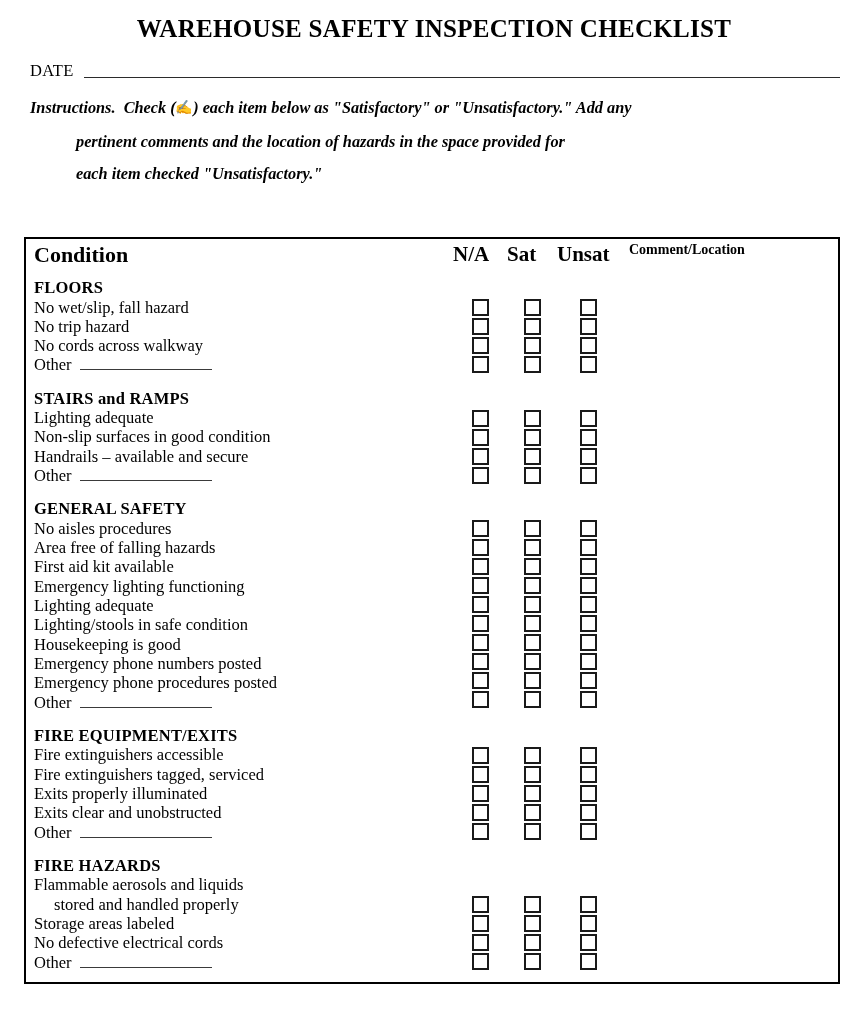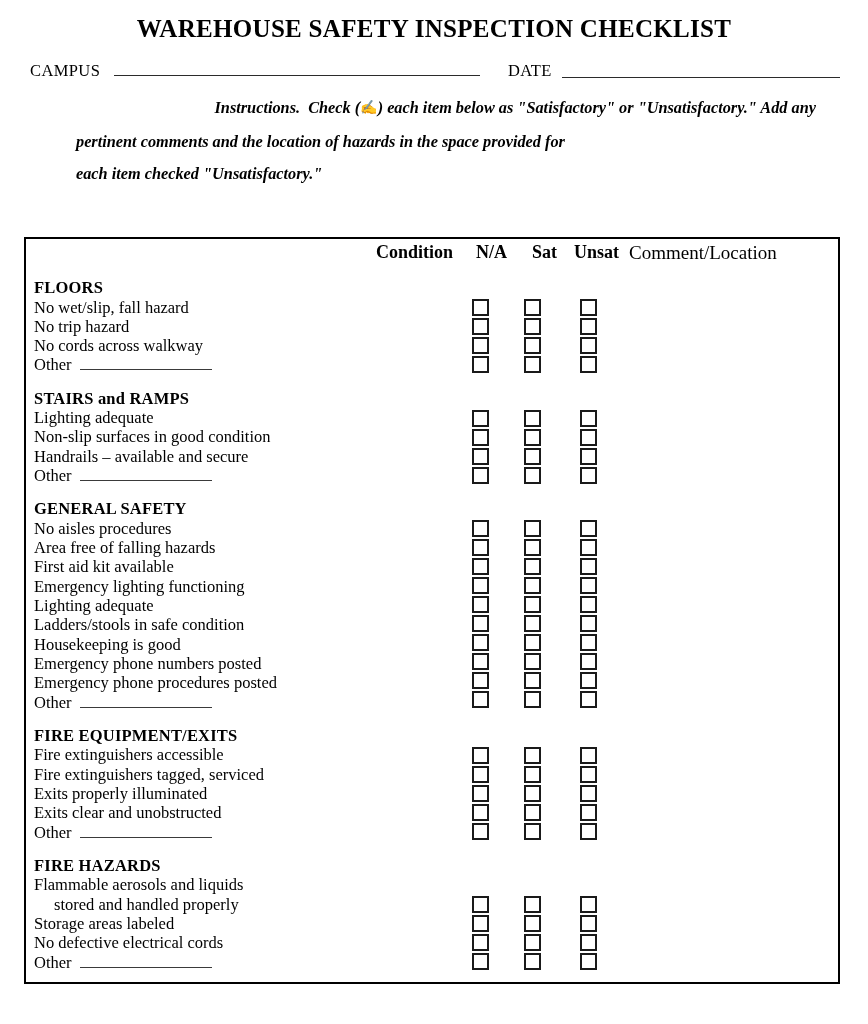--- a/index.html
+++ b/index.html
@@ -77,21 +77,21 @@
     font-style: italic;
     font-weight: bold;
     line-height: 22.5px;
   }
   .instructions .ind {
     display: block;
     padding-left: 46px;
     text-indent: 0;
     margin-top: 10px;
   }
-  .instructions .first { display: block; text-align: right; }
+  .instructions .first { display: block; }
   .pencil-glyph {
     font-style: normal;
     font-weight: normal;
     font-size: 14px;
     display: inline-block;
     transform: translateY(-1px);
   }
 
   
   .table-wrap {
@@ -109,36 +109,36 @@
   table.checklist td, table.checklist th {
     border: 0;
     padding: 0;
     vertical-align: top;
   }
   .hdr-row th {
     border-bottom: 2px solid #000;
     height: 28px;
   }
   .hdr-cond {
-    text-align: right;
-    font-size: 18px;
+    text-align: left;
+    font-size: 22px;
     font-weight: bold;
     padding: 3px 0 4px 8px !important;
     margin-left: 44px;
   }
   .hdr-box {
-    font-size: 18px;
-    font-weight: bold;
-    text-align: right;
+    font-size: 21px;
+    font-weight: bold;
+    text-align: left;
     padding: 3px 0 4px 0 !important;
   }
   .hdr-comment {
     text-align: left;
-    font-size: 19px;
-    font-weight: normal;
+    font-size: 14px;
+    font-weight: bold;
     padding: 3px 0 4px 10px !important;
     border-left: 2px solid #000;
   }
 
   .sec-row > td {
     border-bottom: 2px solid #000;
   }
   .sec-row.last > td {
     border-bottom: 0;
   }
@@ -193,24 +193,20 @@
 </style>
 </head>
 <body>
 
 <div class="page">
 
   <div class="title">WAREHOUSE SAFETY INSPECTION CHECKLIST</div>
 
   <div class="meta">
     <div class="meta-row">
-      <div class="meta-left">
-        <span class="meta-label">CAMPUS</span>
-        <span class="meta-rule"></span>
-      </div>
       <div class="meta-right">
         <span class="meta-label">DATE</span>
         <span class="meta-rule"></span>
       </div>
     </div>
   </div>
 
   <div class="instructions">
     <span class="first"><span>Instructions.</span>&nbsp; <span>Check</span> (<span class="pencil-glyph">✍</span>) <span>each item below as "Satisfactory" or "Unsatisfactory."  Add any</span></span>
     <span class="ind">pertinent comments and the location of hazards in the space provided for</span>
@@ -309,21 +305,21 @@
             </td>
           </tr>
           <tr class="sec-row">
             <td class="cell-cond">
               <div class="sec-title">GENERAL SAFETY</div>
               <div class="sec-item"><span>No aisles procedures</span></div>
               <div class="sec-item"><span>Area free of falling hazards</span></div>
               <div class="sec-item"><span>First aid kit available</span></div>
               <div class="sec-item"><span>Emergency lighting functioning</span></div>
               <div class="sec-item"><span>Lighting adequate</span></div>
-              <div class="sec-item"><span>Ladders/stools in safe condition</span></div>
+              <div class="sec-item"><span>Lighting/stools in safe condition</span></div>
               <div class="sec-item"><span>Housekeeping is good</span></div>
               <div class="sec-item"><span>Emergency phone numbers posted</span></div>
               <div class="sec-item"><span>Emergency phone procedures posted</span></div>
               <div class="sec-item"><span>Other</span><span class="other-rule"></span></div>
             </td>
             <td class="cell-box">
               <div class="boxcol" style="padding-top: 25px;">
                 <span class="cbox"></span>
                 <span class="cbox"></span>
                 <span class="cbox"></span>

